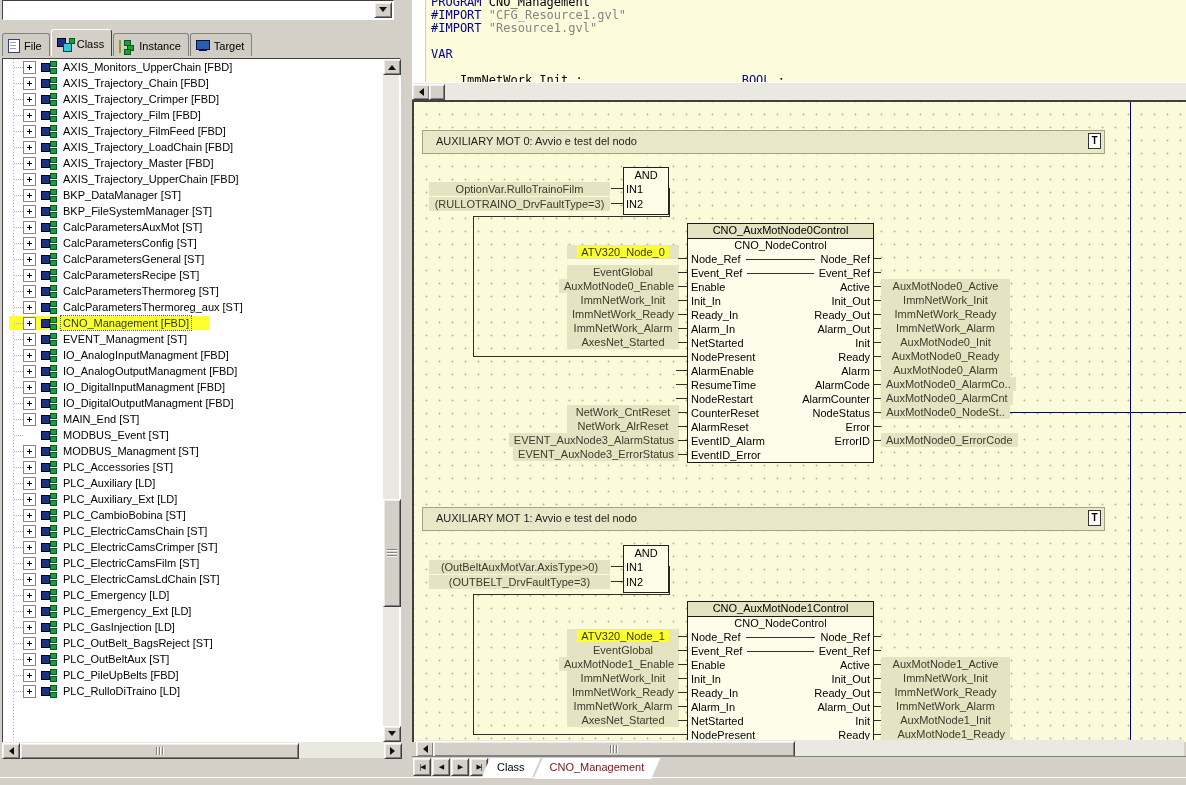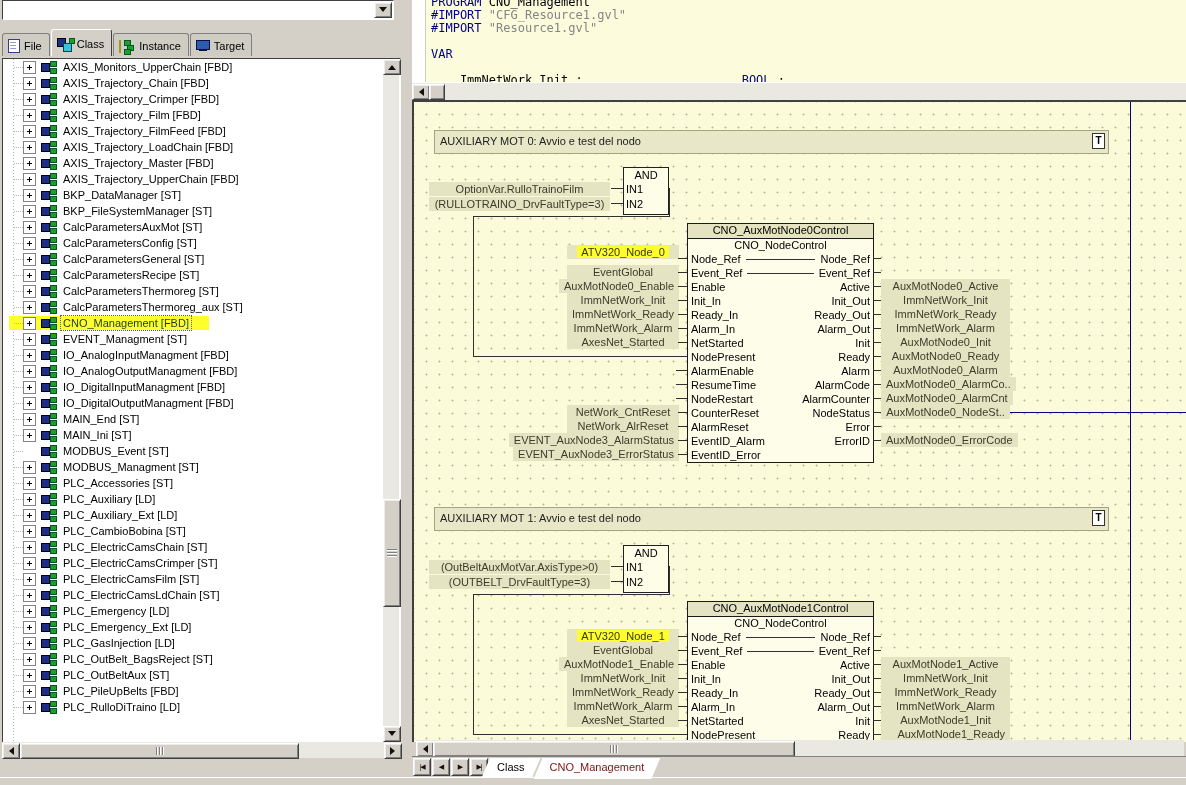--- a/index.html
+++ b/index.html
@@ -68,22 +68,22 @@
   .gutter{position:absolute;left:0;top:0;width:13px;height:100%;background:#fff;border-right:1px solid #cfcfc0}
   #code{position:absolute;left:19px;top:-4px;font-family:"DejaVu Sans Mono","Liberation Mono",monospace;
         font-size:12px;line-height:13px;color:#000;white-space:pre}
   #code .kw{color:#00008b}
   #code .str{color:#848484}
   .hs1{position:absolute;left:0;top:82px;width:774px;height:17px;border-top:1px solid #fff}
   .fbd{position:absolute;left:0;top:100px;width:772px;height:640px;overflow:hidden;
        border-top:2px solid #404040;border-left:2px solid #404040;background-color:#fbfbda;
        background-image:radial-gradient(#b9b98f 0.8px,transparent 1.2px);background-size:13px 13px;
        background-position:6px 6px}
-  .cmt{position:absolute;left:20px;width:668px;height:22px;background:#e8e8c8;border:1px solid #a5a585;
-       font-size:11px;color:#222;line-height:20px;padding-left:5px}
+  .cmt{position:absolute;left:8px;width:668px;height:22px;background:#e8e8c8;border:1px solid #a5a585;
+       font-size:11px;color:#222;line-height:20px;padding-left:13px}
   .ticon{position:absolute;right:3px;top:2px;width:11px;height:14px;background:#fff;border:1px solid #333;
        font-size:10px;font-weight:bold;line-height:13px;text-align:center;color:#000}
   .andbox{position:absolute;left:209px;width:44px;height:46px;background:#fdfde8;border:1px solid #202020}
   .andT{height:14px;text-align:center;font-size:11px;line-height:14px;color:#000}
   .andpin{position:absolute;left:2px;font-size:11px;line-height:14px;color:#000}
   .opl,.opr,.opA{position:absolute;height:14px;background:#e4e4c2;font-size:11px;line-height:14px;
        color:#3c3c2c;text-align:center;padding:0 5px;white-space:nowrap}
   .opA{left:15px;width:171px}
   .opl{right:507px;min-width:102px}
   .opr{left:467px;min-width:119px}
@@ -367,30 +367,20 @@
       </div>
       <div class="trow">
         <span class="conn"></span>
         <span class="plus"></span>
         <span class="ti">
           <i class="a"></i>
           <i class="b"></i>
           <i class="c"></i>
         </span>
         <span class="tlab">MAIN_End [ST]</span>
-      </div>
-      <div class="trow">
-        <span class="conn"></span>
-        <span class="plus"></span>
-        <span class="ti">
-          <i class="a"></i>
-          <i class="b"></i>
-          <i class="c"></i>
-        </span>
-        <span class="tlab">MAIN_Ini [ST]</span>
       </div>
       <div class="trow">
         <span class="conn"></span>
         <span class="plus hide"></span>
         <span class="ti">
           <i class="a"></i>
           <i class="b"></i>
           <i class="c"></i>
         </span>
         <span class="tlab">MODBUS_Event [ST]</span>

